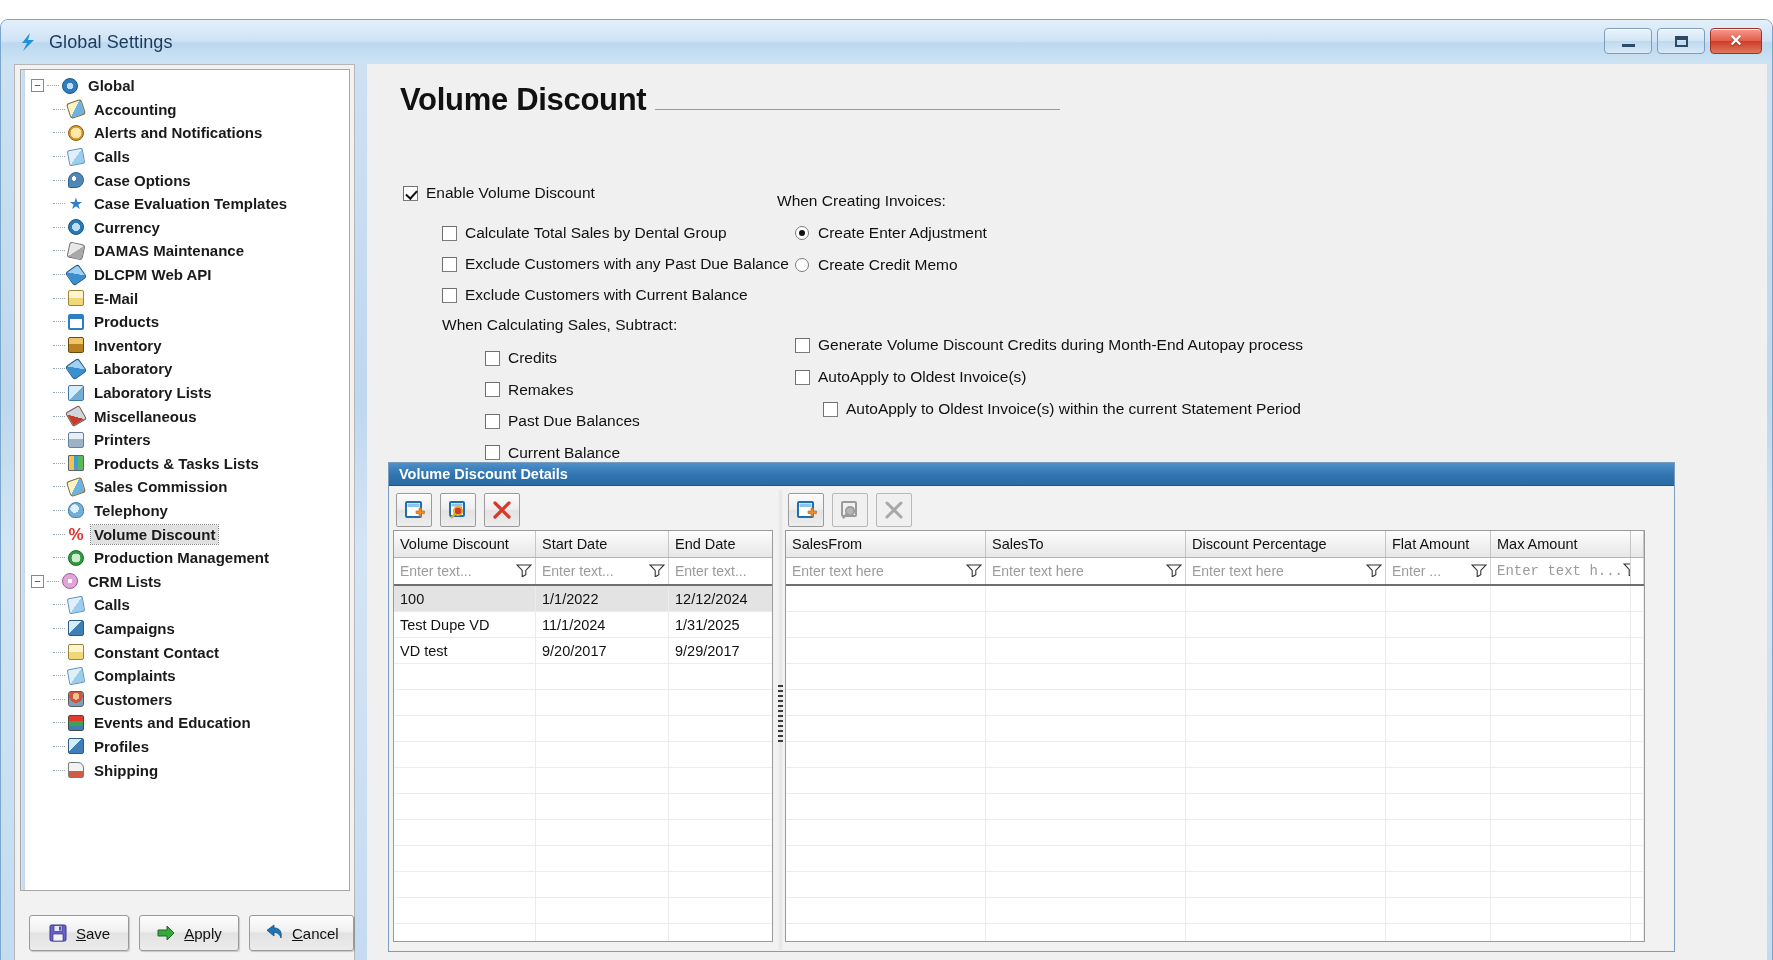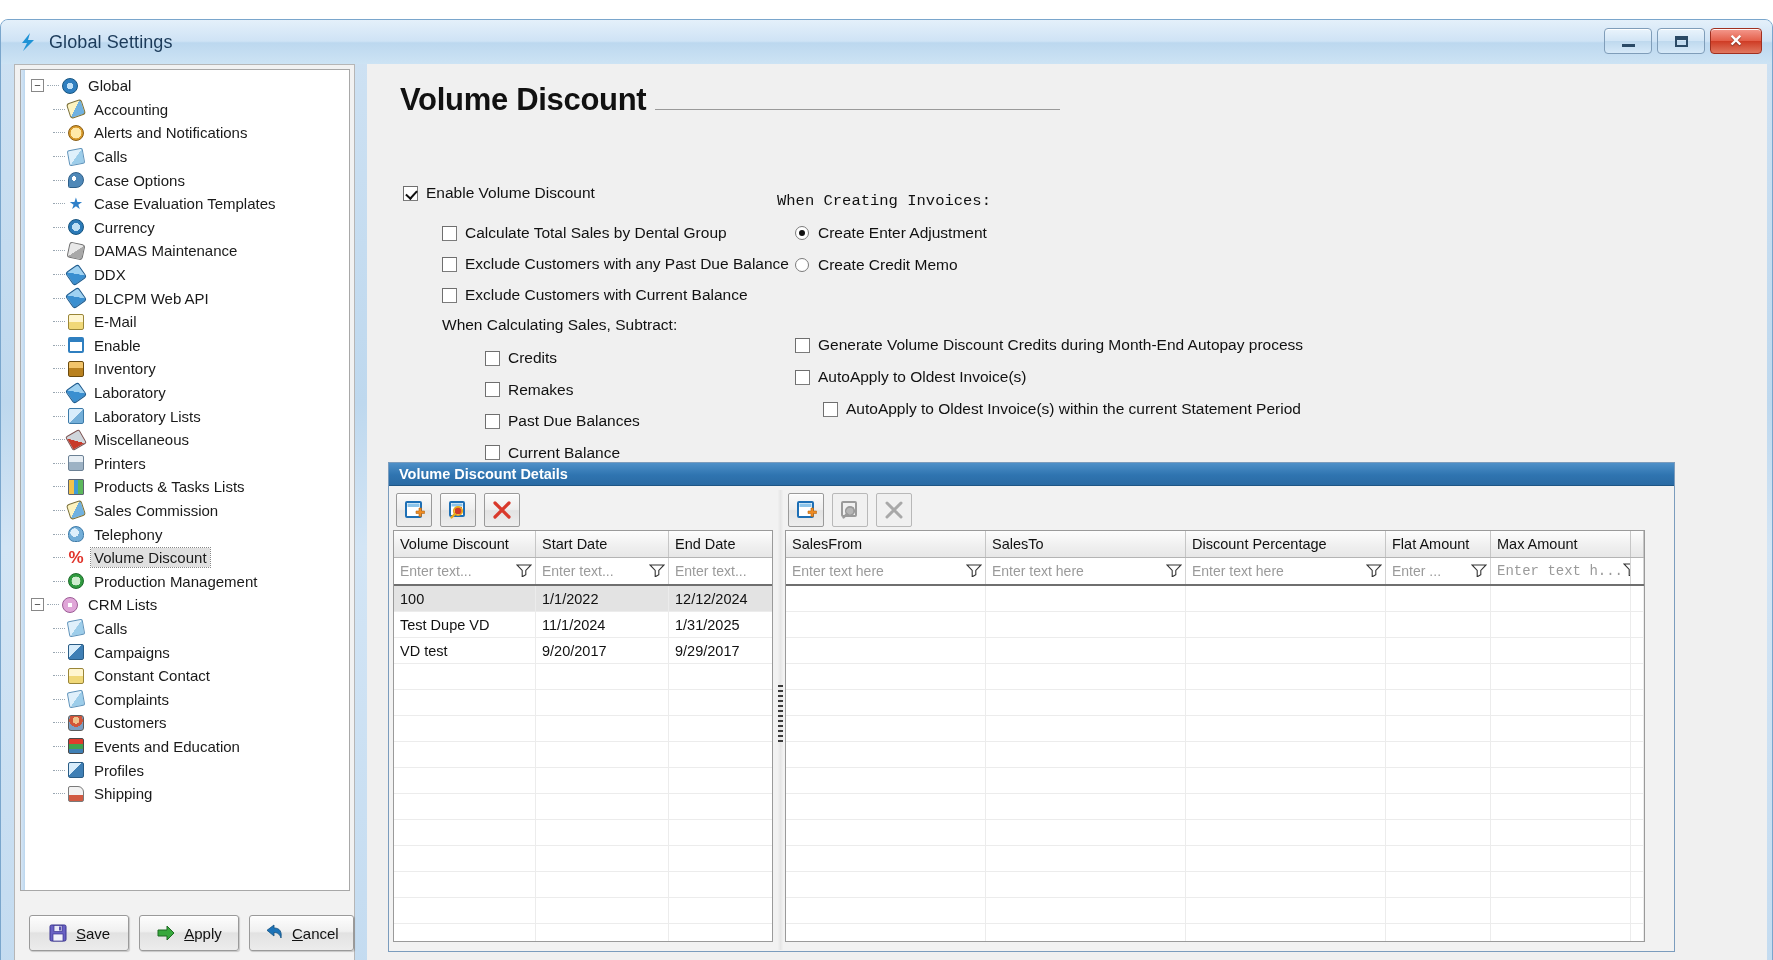--- a/index.html
+++ b/index.html
@@ -112,21 +112,21 @@
   }
   .dots { width: 12px; height: 1px; border-top: 1px dotted #9aa7b2; margin-right: 2px; flex:0 0 auto;}
   .indent0 { padding-left: 10px; }
   .indent1 { padding-left: 32px; }
   .ticon {
     width: 18px; height: 18px; margin-right: 6px;
     flex: 0 0 auto;
     display: inline-flex; align-items: center; justify-content: center;
     font-size: 13px; line-height: 1;
   }
-  .tlabel { padding: 1px 3px; }
+  .tlabel { padding: 1px 3px; font-weight: bold; }
 
   
   .ic { width: 16px; height: 16px; display:block; border-radius:2px; position:relative; }
   .ic-gear { background: radial-gradient(circle at 50% 50%, #bfe0f7 0 30%, #2f7fc0 31% 100%); border-radius:50%; border:1px solid #14537f;}
   .ic-money { background: linear-gradient(135deg,#fdf3c0 0 45%, #6fb1e0 46% 100%); border:1px solid #7a6f35; border-radius:3px; transform: rotate(-18deg);}
   .ic-clock { background: radial-gradient(circle,#ffe9a8 0 55%, #d99a2b 56% 100%); border-radius:50%; border:1px solid #8a5d12;}
   .ic-calls { background: linear-gradient(135deg,#dff0fb 0 50%, #9ccdea 51% 100%); border:1px solid #5e93bb; border-radius:2px; transform: rotate(-10deg);}
   .ic-case { background: radial-gradient(circle at 35% 40%, #ffffff 0 18%, #4f88b8 19% 100%); border-radius:50% 50% 50% 10%; border:1px solid #2d5f8a;}
   .ic-star { color:#2f80c9; font-size:16px; }
   .ic-s { background: radial-gradient(circle,#bcdff5 0 40%, #2b7ab8 41% 100%); border-radius:50%; border:1px solid #14537f; }
@@ -393,42 +393,35 @@
               <span class="ticon">
                 <span class="ic ic-damas"></span>
               </span>
               <span class="tlabel">DAMAS Maintenance</span>
             </div>
             <div class="tnode indent1">
               <span class="dots"></span>
               <span class="ticon">
                 <span class="ic ic-key"></span>
               </span>
-              <span class="tlabel">DDX</span>
-            </div>
-            <div class="tnode indent1">
-              <span class="dots"></span>
-              <span class="ticon">
-                <span class="ic ic-key"></span>
-              </span>
               <span class="tlabel">DLCPM Web API</span>
             </div>
             <div class="tnode indent1">
               <span class="dots"></span>
               <span class="ticon">
                 <span class="ic ic-mail"></span>
               </span>
               <span class="tlabel">E-Mail</span>
             </div>
             <div class="tnode indent1">
               <span class="dots"></span>
               <span class="ticon">
                 <span class="ic ic-general"></span>
               </span>
-              <span class="tlabel">Enable</span>
+              <span class="tlabel">Products</span>
             </div>
             <div class="tnode indent1">
               <span class="dots"></span>
               <span class="ticon">
                 <span class="ic ic-inv"></span>
               </span>
               <span class="tlabel">Inventory</span>
             </div>
             <div class="tnode indent1">
               <span class="dots"></span>
@@ -600,21 +593,21 @@
         <span class="cb checked"></span>
         <span>Enable Volume Discount</span>
       </div>
 
       <div id="sub-options"></div>
 
       <div class="plainlbl" style="left:75px; top:252px;">When Calculating Sales, Subtract:</div>
 
       <div id="subtract-options"></div>
 
-      <div class="plainlbl" style="left:410px; top:128px;font-family:Liberation Mono, monospace;">When Creating Invoices:</div>
+      <div class="plainlbl" style="left:410px; top:128px;">When Creating Invoices:</div>
       <div id="invoice-radios"></div>
       <div id="right-options"></div>
 
       <div class="groupbox">
         <div class="gb-header">Volume Discount Details</div>
         <div class="gb-body">
 
           <div class="pane pane-left">
             <div class="toolbar">
               <div class="tb-btn">

